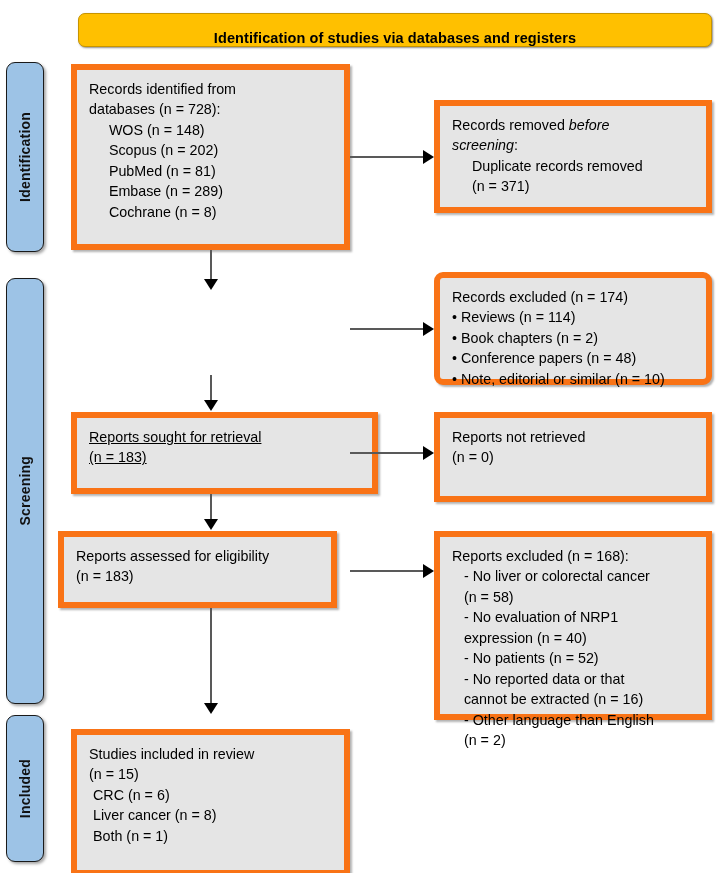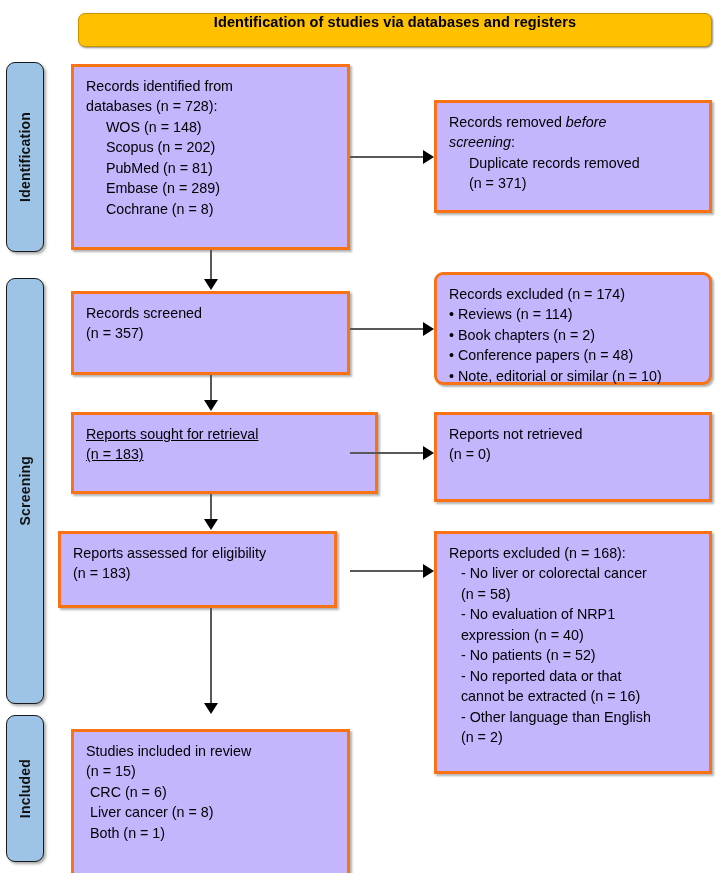--- a/index.html
+++ b/index.html
@@ -24,21 +24,21 @@
     position: absolute;
     left: 78px;
     top: 13px;
     width: 634px;
     height: 34px;
     background: #FFC000;
     border: 1px solid #C79400;
     border-radius: 7px;
     box-shadow: 1px 1px 2px rgba(0,0,0,0.45);
     display: flex;
-    align-items: flex-start;
+    align-items: flex-end;
     justify-content: center;
     box-sizing: border-box;
   }
   .banner-text {
     font-size: 14.5px;
     font-weight: bold;
     color: #000000;
     letter-spacing: 0.1px;
     white-space: nowrap;
   }
@@ -66,22 +66,22 @@
     white-space: nowrap;
     letter-spacing: 0.2px;
   }
   #phase-identification { top: 62px;  height: 190px; }
   #phase-screening      { top: 278px; height: 426px; }
   #phase-included       { top: 715px; height: 147px; }
 
   
   .box {
     position: absolute;
-    background: #c4b5fd;
-    border: 3px solid #f97316;
+    background: #e5e5e5;
+    border: 6px solid #f97316;
     box-sizing: border-box;
     padding: 9px 0 6px 12px;
     box-shadow: 2px 2px 2px rgba(0,0,0,0.30);
   }
   .box-text {
     font-size: 14.3px;
     line-height: 1.43;
     color: #000000;
     white-space: pre-wrap;
   }
@@ -91,21 +91,21 @@
   #box-identified      { left: 71px; top: 64px;  width: 279px; height: 186px; }
   #box-screened        { left: 71px; top: 291px; width: 279px; height: 84px; }
   #box-sought          { left: 71px; top: 412px; width: 307px; height: 82px; text-decoration: underline; }
   #box-assessed        { left: 58px; top: 531px; width: 279px; height: 77px; }
   #box-included        { left: 71px; top: 715px; width: 279px; height: 147px; margin-top: 14px; }
 
   
   #box-removed         { left: 434px; top: 100px; width: 278px; height: 113px; }
   #box-excluded-screen { left: 434px; top: 272px; width: 278px; height: 113px; border-radius: 9px; }
   #box-not-retrieved   { left: 434px; top: 412px; width: 278px; height: 90px; }
-  #box-excluded-elig   { left: 434px; top: 531px; width: 278px; height: 243px; }
+  #box-excluded-elig   { left: 434px; top: 531px; width: 278px; height: 189px; }
   .vline {
     position: absolute;
     width: 2px;
     background: #595959;
     left: 210px;
   }
   .hline {
     position: absolute;
     height: 2px;
     background: #595959;
@@ -175,24 +175,20 @@
      Cochrane (n = 8)</div>
   </div>
 
   <div class="box" id="box-removed">
     <div class="box-text"><span>Records removed </span><span class="ital">before</span><span>
 </span><span class="ital">screening</span><span>:
      Duplicate records removed
      (n = 371)</span></div>
   </div>
 
-  <div class="box" id="box-screened">
-    <div class="box-text">Records screened
-(n = 357)</div>
-  </div>
 
   <div class="box" id="box-excluded-screen">
     <div class="box-text">Records excluded (n = 174)
 • Reviews (n = 114)
 • Book chapters (n = 2)
 • Conference papers (n = 48)
 • Note, editorial or similar (n = 10)</div>
   </div>
 
   <div class="box" id="box-sought">

